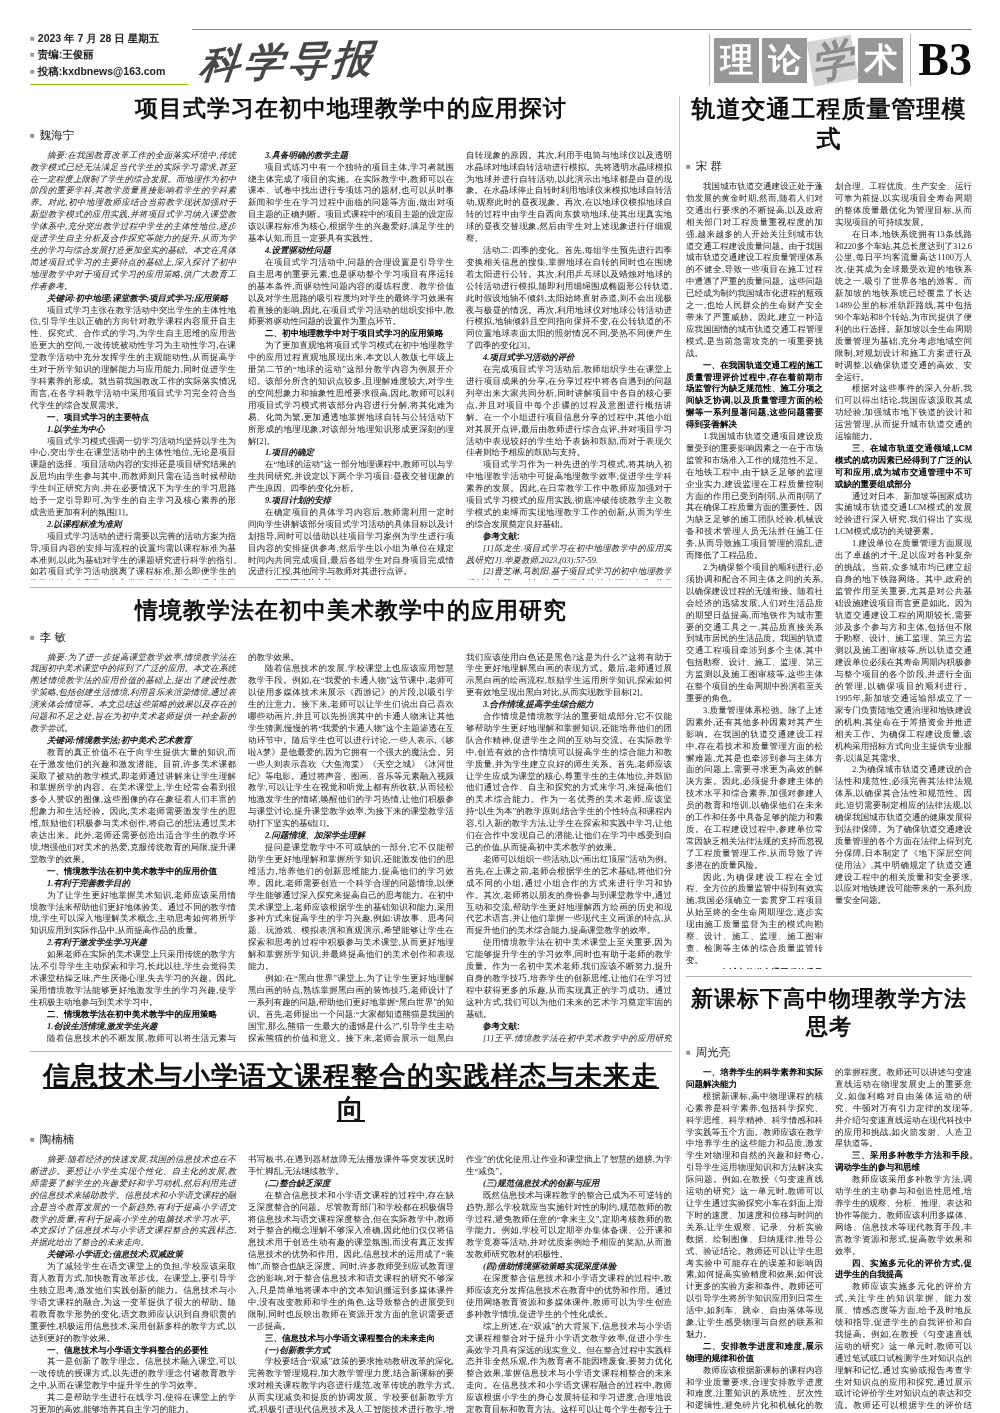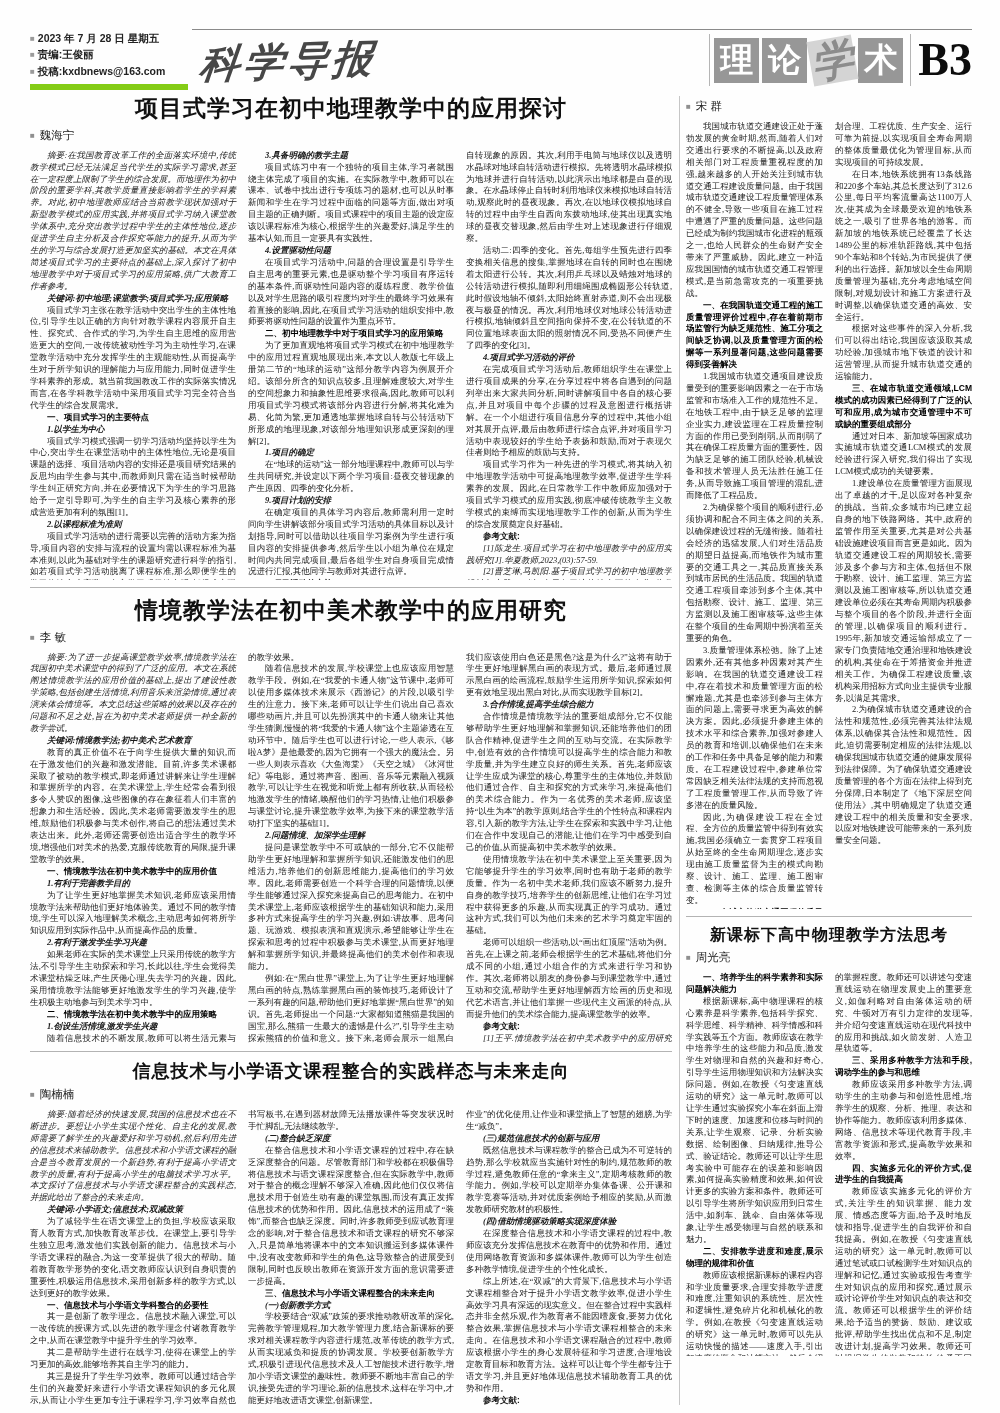--- a/index.html
+++ b/index.html
@@ -3,21 +3,21 @@
 <meta charset="utf-8">
 <style>
   html,body{margin:0;padding:0;background:#e8e8e8;}
   .page{position:relative;width:1000px;height:1413px;margin:0 auto;background:#fefefe;
         font-family:"Liberation Serif",serif;color:#1c1c1c;overflow:hidden;}
   .inner{position:absolute;left:30px;top:22px;right:28px;bottom:10px;}
 
   
   .masthead{position:relative;height:68px;}
   .mast-rule{position:absolute;left:162px;right:0;top:7px;height:1px;background:#8a8a8a;}
-  .mast-info{position:absolute;left:0;top:8px;width:158px;border-bottom:6px solid #84cc16;padding-bottom:5px;
+  .mast-info{position:absolute;left:0;top:8px;width:158px;border-bottom:1px solid #84cc16;padding-bottom:5px;
              font-family:"Liberation Sans",sans-serif;font-size:10.5px;font-weight:bold;line-height:1.55;color:#222;}
   .mast-info .row{white-space:nowrap;}
   .sqicon{color:#9a9a9a;font-size:8px;margin-right:3px;vertical-align:1px;}
   .mast-logo{position:absolute;left:170px;top:12px;font-family:"DejaVu Serif",serif;font-style:italic;
              font-weight:bold;font-size:40px;color:#474747;letter-spacing:4px;transform:skewX(-8deg) rotate(-2deg);}
   .mast-brand{position:absolute;right:0;top:12px;display:flex;align-items:center;}
   .vline{width:1px;height:52px;background:#b5b5b5;margin:0 4px;}
   .badge{width:45px;height:45px;background:#979797;color:#fff;font-family:"Liberation Sans",sans-serif;
          font-weight:bold;font-size:33px;display:flex;align-items:center;justify-content:center;margin-right:3px;}
   .badge.xue{background:#d4d4d4;color:#8c8c8c;font-family:"DejaVu Serif",serif;font-style:italic;
@@ -27,21 +27,21 @@
   
   .main{display:flex;margin-top:2px;}
   .leftcol{width:642px;}
   .vdiv{width:1px;background:#c6c6c6;margin:4px 6px 0 7px;}
   .rightcol{flex:1;min-width:0;}
 
   .article{padding-top:2px;}
   .article + .article{border-top:1px solid #b3b3b3;margin-top:7px;padding-top:8px;}
   .headline{margin:0;text-align:center;font-family:"Liberation Sans",sans-serif;font-weight:bold;
             color:#111;letter-spacing:1px;line-height:1.25;}
-  .s24{font-size:24px;} .s23{font-size:23px;} .s22{font-size:16px;} .s21{font-size:18px;}
+  .s24{font-size:24px;} .s23{font-size:23px;} .s22{font-size:22px;} .s21{font-size:27px;text-decoration:underline;}
   .byline{text-align:left;font-family:"Liberation Sans",sans-serif;font-size:11.5px;font-weight:normal;
           margin:5px 0 7px 0;color:#222;}
   .byline .sqicon{font-size:8px;color:#8f8f8f;margin-right:5px;}
 
   .cols{display:flex;gap:12px;overflow:hidden;}
   .cols .col{flex:1 1 0;min-width:0;}
   .h430{height:430px;} .h392{height:392px;} .h296{height:296px;} .h788{height:788px;} .h384{height:384px;}
 
   
   .blk{font-size:8.5px;line-height:11.9px;text-align:justify;color:#1a1a1a;margin:0;
@@ -144,22 +144,22 @@
                 <div class="blk pc">的教学效果。</div>
                 <div class="blk p">随着信息技术的发展,学校课堂上也应该应用智慧教学手段。例如,在“我爱的卡通人物”这节课中,老师可以使用多媒体技术来展示《西游记》的片段,以吸引学生的注意力。接下来,老师可以让学生们说出自己喜欢哪些动画片,并且可以先扮演其中的卡通人物来让其他学生猜测,慢慢的将“我爱的卡通人物”这个主题渗透在互动环节中。随后学生也可以进行讨论,一些人表示,《哆啦A梦》是他最爱的,因为它拥有一个强大的魔法盒。另一些人则表示喜欢《大鱼海棠》《天空之城》《冰河世纪》等电影。通过将声音、图画、音乐等元素融入视频教学,可以让学生在视觉和听觉上都有所收获,从而轻松地激发学生的情绪,唤醒他们的学习热情,让他们积极参与课堂讨论,提升课堂教学效率,为接下来的课堂教学活动打下坚实的基础[1]。</div>
                 <div class="blk h2">2.问题情境、加深学生理解</div>
                 <div class="blk p">提问是课堂教学中不可或缺的一部分,它不仅能帮助学生更好地理解和掌握所学知识,还能激发他们的思维活力,培养他们的创新思维能力,提高他们的学习效率。因此,老师需要创造一个科学合理的问题情境,以便学生能够通过深入探究来提高自己的思考能力。在初中美术课堂上,老师应该根据学生的基础知识和能力,采用多种方式来提高学生的学习兴趣,例如:讲故事、思考问题、玩游戏、模拟表演和直观演示,希望能够让学生在探索和思考的过程中积极参与美术课堂,从而更好地理解和掌握所学知识,并最终提高他们的美术创作和表现能力。</div>
                 <div class="blk p">例如:在“黑白世界”课堂上,为了让学生更好地理解黑白画的特点,熟练掌握黑白画的装饰技巧,老师设计了一系列有趣的问题,帮助他们更好地掌握“黑白世界”的知识。首先,老师提出一个问题:“大家都知道熊猫是我国的国宝,那么,熊猫一生最大的遗憾是什么?”,引导学生主动探索熊猫的价值和意义。接下来,老师会展示一组黑白画作品,并让学生表达这些作品让自己联想到什么或者有什么启发。在学生回答问题后,老师会深入探讨黑白画的概念,即黑白对比是一种造型手段,它能够通过巧妙地结合黑白形体来展现出画面主体的独特魅力,具有高度概括性和艺术特色。然后,老师再次询问学生:“在绘画时,</div>
               </div>
               <div class="col">
                 <div class="blk pc">我们应该使用白色还是黑色?这是为什么?”这将有助于学生更好地理解黑白画的表现方式。最后,老师通过展示黑白画的绘画流程,鼓励学生运用所学知识,探索如何更有效地呈现出黑白对比,从而实现教学目标[2]。</div>
                 <div class="blk h2">3.合作情境,提高学生综合能力</div>
                 <div class="blk p">合作情境是情境教学法的重要组成部分,它不仅能够帮助学生更好地理解和掌握知识,还能培养他们的团队合作精神,促进学生之间的互动与交流。在实际教学中,创造有效的合作情境可以提高学生的综合能力和教学质量,并为学生建立良好的师生关系。首先,老师应该让学生应成为课堂的核心,尊重学生的主体地位,并鼓励他们通过合作、自主和探究的方式来学习,来提高他们的美术综合能力。作为一名优秀的美术老师,应该坚持“以生为本”的教学原则,结合学生的个性特点和课程内容,引入新的教学方法,让学生在探索和实践中学习,让他们在合作中发现自己的潜能,让他们在学习中感受到自己的价值,从而提高初中美术教学的效果。</div>
+                <div class="blk p">老师可以组织一些活动,以“画出红顶屋”活动为例。首先,在上课之前,老师会根据学生的艺术基础,将他们分成不同的小组,通过小组合作的方式来进行学习和协作。其次,老师将以朋友的身份参与到课堂教学中,通过互动和交流,帮助学生更好地理解西方绘画的历史和现代艺术语言,并让他们掌握一些现代主义画派的特点,从而提升他们的美术综合能力,提高课堂教学的效率。</div>
                 <div class="blk p">使用情境教学法在初中美术课堂上至关重要,因为它能够提升学生的学习效率,同时也有助于老师的教学质量。作为一名初中美术老师,我们应该不断努力,提升自身的教学技巧,培养学生的创新思维,让他们在学习过程中获得更多的乐趣,从而实现真正的学习成功。通过这种方式,我们可以为他们未来的艺术学习奠定牢固的基础。</div>
-                <div class="blk p">老师可以组织一些活动,以“画出红顶屋”活动为例。首先,在上课之前,老师会根据学生的艺术基础,将他们分成不同的小组,通过小组合作的方式来进行学习和协作。其次,老师将以朋友的身份参与到课堂教学中,通过互动和交流,帮助学生更好地理解西方绘画的历史和现代艺术语言,并让他们掌握一些现代主义画派的特点,从而提升他们的美术综合能力,提高课堂教学的效率。</div>
                 <div class="blk refh">参考文献:</div>
                 <div class="blk ref">[1]王平.情境教学法在初中美术教学中的应用研究[J].亚太教育,2022(23):85-88.</div>
               </div>
             </div>
         </section>
 
         <section class="article">
           <h2 class="headline s21">信息技术与小学语文课程整合的实践样态与未来走向</h2>
           <div class="byline"><span class="sqicon">■</span><span>陶楠楠</span></div>
           <div class="cols h296">
@@ -190,20 +190,21 @@
                 <div class="blk refh">参考文献:</div>
               </div>
             </div>
         </section>
       </div>
 
       <div class="vdiv"></div>
 
       <div class="rightcol">
         <section class="article">
+          <h2 class="headline s24">轨道交通工程质量管理模式</h2>
           <div class="byline"><span class="sqicon">■</span><span>宋 群</span></div>
           <div class="cols h788">
               <div class="col">
                 <div class="blk p">我国城市轨道交通建设正处于蓬勃发展的黄金时期,然而,随着人们对交通出行要求的不断提高,以及政府相关部门对工程质量重视程度的加强,越来越多的人开始关注到城市轨道交通工程建设质量问题。由于我国城市轨道交通建设工程质量管理体系的不健全,导致一些项目在施工过程中遭遇了严重的质量问题。这些问题已经成为制约我国城市化进程的瓶颈之一,也给人民群众的生命财产安全带来了严重威胁。因此,建立一种适应我国国情的城市轨道交通工程管理模式,是当前急需攻克的一项重要挑战。</div>
                 <div class="blk h1">一、在我国轨道交通工程的施工质量管理评价过程中,存在着前期市场监管行为缺乏规范性、施工分项之间缺乏协调,以及质量管理方面的松懈等一系列显著问题,这些问题需要得到妥善解决</div>
                 <div class="blk p">1.我国城市轨道交通项目建设质量受到的重要影响因素之一在于市场监管和市场准入工作的规范性不足。在地铁工程中,由于缺乏足够的监理企业实力,建设监理在工程质量控制方面的作用已受到削弱,从而削弱了其在确保工程质量方面的重要性。因为缺乏足够的施工团队经验,机械设备和技术管理人员无法胜任施工任务,从而导致施工项目管理的混乱,进而降低了工程品质。</div>
                 <div class="blk p">2.为确保整个项目的顺利进行,必须协调和配合不同主体之间的关系,以确保建设过程的无缝衔接。随着社会经济的迅猛发展,人们对生活品质的期望日益提高,而地铁作为城市重要的交通工具之一,其品质直接关系到城市居民的生活品质。我国的轨道交通工程项目牵涉到多个主体,其中包括勘察、设计、施工、监理、第三方监测以及施工图审核等,这些主体在整个项目的生命周期中扮演着至关重要的角色。</div>
                 <div class="blk p">3.质量管理体系松弛。除了上述因素外,还有其他多种因素对其产生影响。在我国的轨道交通建设工程中,存在着技术和质量管理方面的松懈难题,尤其是也牵涉到参与主体方面的问题上,需要寻求更为高效的解决方案。因此,必须提升参建主体的技术水平和综合素养,加强对参建人员的教育和培训,以确保他们在未来的工作和任务中具备足够的能力和素质。在工程建设过程中,参建单位常常因缺乏相关法律法规的支持而忽视了工程质量管理工作,从而导致了许多潜在的质量风险。</div>
                 <div class="blk p">因此,为确保建设工程在全过程、全方位的质量监管中得到有效实施,我国必须确立一套贯穿工程项目从始至终的全生命周期理念,逐步实现由施工质量监督为主的模式向勘察、设计、施工、监理、施工图审查、检测等主体的综合质量监管转变。</div>
                 <div class="blk h1">二、在城市轨道交通工程的质量管理中,LCM模式已被广泛采用,成为一种备受推崇的先进技术,其应用范围广泛</div>

